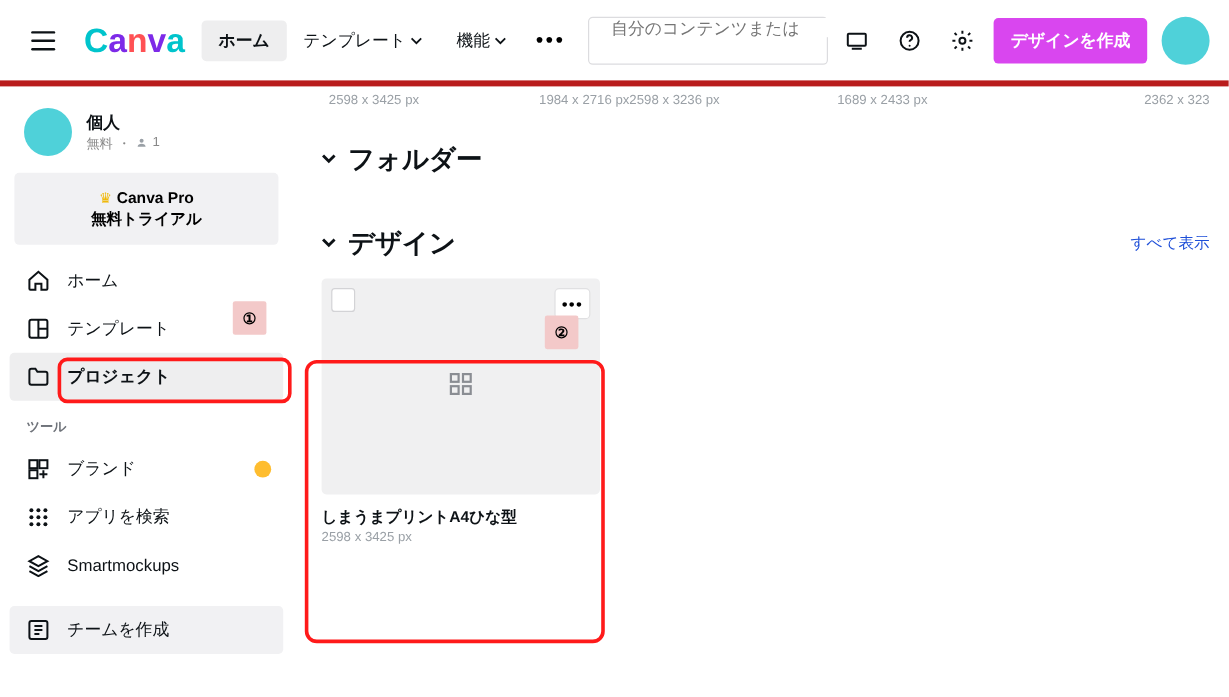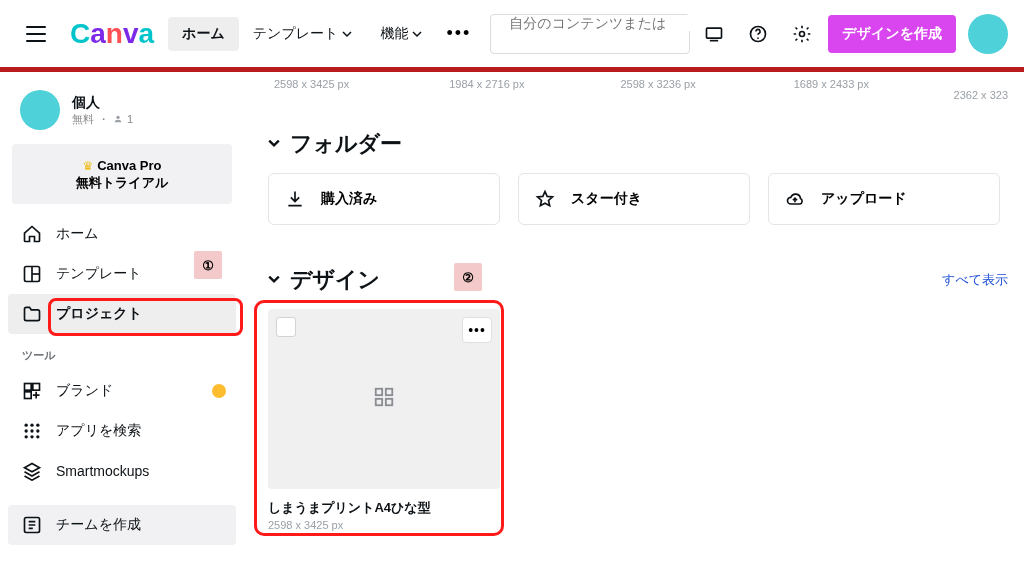--- a/index.html
+++ b/index.html
@@ -43,23 +43,23 @@
   .side-section-title { font-size:11px; color:#6f737a; padding:14px 14px 6px 14px; font-weight:600;}
   .badge-dot { position:absolute; right:10px; width:14px; height:14px; background:#febd2f; border-radius:50%; }
   .side-item.team { background:#f1f1f3; margin-top:14px;}
 
   
   .main { flex:1; padding: 0 16px 0 24px; overflow:auto; position:relative;}
   .dim-row { display:flex; font-size:11px; color:#9aa0a6; margin-top:6px; }
   .dim-row span { flex:0 0 auto; }
   .dim-row .d1 { margin-left:6px; }
   .dim-row .d2 { margin-left:100px; }
-  .dim-row .d3 { margin-left:96px; }
+  .dim-row .d3 { }
   .dim-row .d4 { margin-left:98px; }
-  .dim-row .d5 { margin-left:auto;margin-top:11px; }
+  .dim-row .d5 { margin-left:auto; }
 
   .section-head { display:flex; align-items:center; gap:10px; margin-top:28px; margin-bottom:14px;}
   .section-head .chev { font-size:12px; color:#0d1216;}
   .section-head h2 { font-size:22px; font-weight:800; color:#0d1216; }
   .section-head .viewall { margin-left:auto; font-size:13px; color:#1d4ed8; cursor:pointer; }
 
   .folders { display:flex; gap:18px; }
   .folder-card { flex:0 0 232px; height:52px; border:1px solid #e5e5e7; border-radius:6px; display:flex; align-items:center; gap:14px; padding:0 14px; cursor:pointer; font-size:14px;}
   .folder-card .fico { width:24px; height:24px; color:#0d1216; display:flex; align-items:center; justify-content:center;}
   .fcard-label { font-weight:600; }
@@ -248,46 +248,20 @@
       <span class="d3">2598 x 3236 px</span>
       <span class="d4">1689 x 2433 px</span>
       <span class="d5">2362 x 323</span>
     </div>
 
     <div class="section-head">
       <span class="chev"><svg width="12" height="12" viewBox="0 0 10 10">
             <path d="M1 3 L5 7 L9 3" stroke="#0d1216" stroke-width="2" fill="none"></path>
           </svg></span>
       <h2>フォルダー</h2>
-    </div>
-    <div class="folders">
-      <div class="folder-card">
-        <span class="fico">
-            <svg width="20" height="20" viewBox="0 0 24 24" fill="none">
-              <path d="M12 3v12M7 10l5 5 5-5M4 20h16" stroke="#0d1216" stroke-width="2"></path>
-            </svg>
-          </span>
-        <span class="fcard-label">購入済み</span>
-      </div>
-      <div class="folder-card">
-        <span class="fico">
-            <svg width="20" height="20" viewBox="0 0 24 24" fill="none">
-              <path d="M12 3l2.6 5.9 6.4.6-4.8 4.3 1.4 6.2L12 17l-5.6 3 1.4-6.2L3 9.5l6.4-.6L12 3z" stroke="#0d1216" stroke-width="2"></path>
-            </svg>
-          </span>
-        <span class="fcard-label">スター付き</span>
-      </div>
-      <div class="folder-card">
-        <span class="fico">
-            <svg width="20" height="20" viewBox="0 0 24 24" fill="none">
-              <path d="M7 18a4 4 0 0 1 0-8 6 6 0 0 1 11.6 1.5A3.5 3.5 0 0 1 18 18H7zM12 16v-5M9.5 13.5 12 11l2.5 2.5" stroke="#0d1216" stroke-width="2"></path>
-            </svg>
-          </span>
-        <span class="fcard-label">アップロード</span>
-      </div>
     </div>
 
     <div class="section-head" style="margin-top:40px;">
       <span class="chev"><svg width="12" height="12" viewBox="0 0 10 10">
             <path d="M1 3 L5 7 L9 3" stroke="#0d1216" stroke-width="2" fill="none"></path>
           </svg></span>
       <h2>デザイン</h2>
       <span class="viewall">すべて表示</span>
     </div>
 

